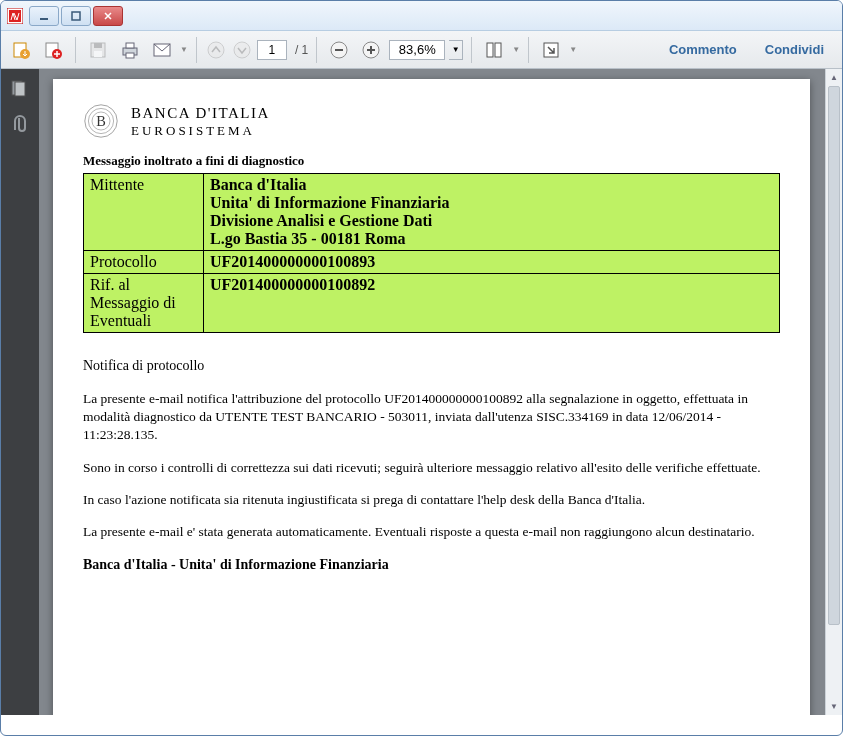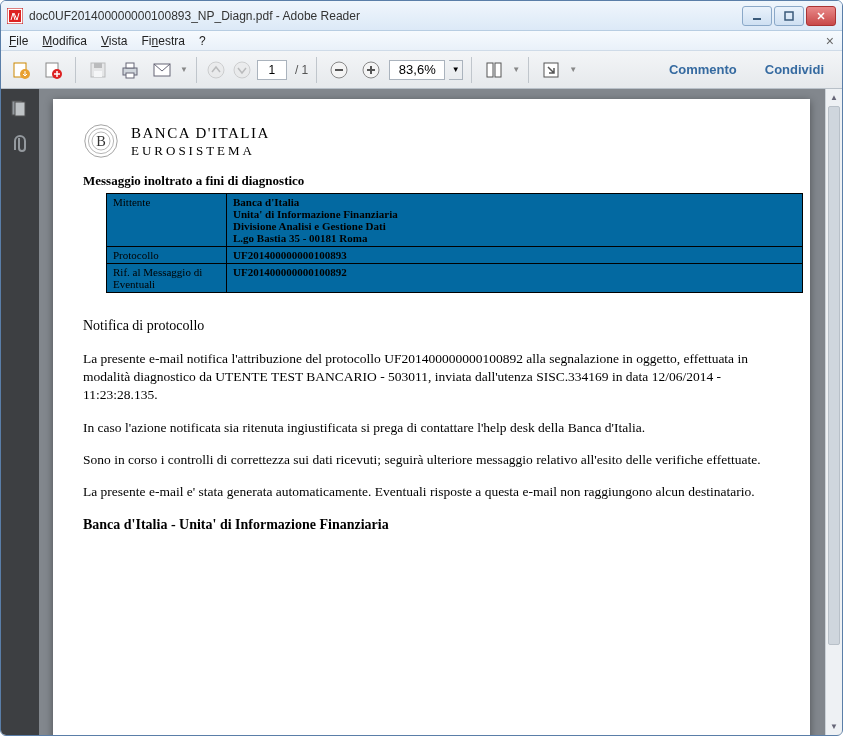--- a/index.html
+++ b/index.html
@@ -59,21 +59,21 @@
   background:#fff; margin:10px 14px 0 14px; width:calc(100% - 46px); min-height:100%;
   box-shadow:0 2px 8px rgba(0,0,0,0.4);
   padding:24px 30px; font-family:"Times New Roman",serif; color:#000;
 }
 .logo-row { display:flex; align-items:center; gap:12px; margin-bottom:14px;}
 .logo-mark { width:36px; height:36px; position:relative;}
 .logo-text { display:flex; flex-direction:column; line-height:1;}
 .logo-text .top { font-size:15px; letter-spacing:1.5px;}
 .logo-text .bot { font-size:13px; letter-spacing:3px; margin-top:3px;}
 .msg-title { font-weight:bold; font-size:13px; margin-bottom:4px;}
-table.info { width:100%; border-collapse:collapse; background:#0369a1; font-size:11px;margin-left:23px;}
+table.info { width:100%; border-collapse:collapse; background:#bef264; font-size:16px;}
 table.info td { border:1px solid #000; padding:2px 6px; vertical-align:top;}
 table.info td.label { width:120px; font-weight:normal;}
 table.info td.value { font-weight:bold;}
 .body-text { margin-top:24px; font-size:13.5px; line-height:1.35;}
 .body-text p { margin-bottom:14px;}
 .body-text .sub { font-size:14px;}
 .footer-line { font-weight:bold; font-size:14px; margin-top:15px;}
 svg { display:block; }
 </style>
 </head>
@@ -81,48 +81,39 @@
 
 <div class="window">
   <div class="titlebar">
     <span class="ticon">
       <svg viewBox="0 0 16 16">
           <rect x="0" y="0" width="16" height="16" fill="#fff" stroke="#b00" stroke-width="1"></rect>
           <rect x="2" y="2" width="12" height="12" fill="#d22"></rect>
           <path d="M4 12 L6 5 L8 12 M7 5 L10 12 L12 5" stroke="#fff" stroke-width="1" fill="none"></path>
         </svg>
     </span>
-    <span class="title">doc0UF201400000000100893_NP_Diagn.pdf - Adobe Reader</span>
     <div class="win-btns">
       <div class="win-btn min">
           <svg width="10" height="10">
             <rect x="1" y="7" width="8" height="2" fill="#3a5a7a"></rect>
           </svg>
         </div>
       <div class="win-btn max">
           <svg width="10" height="10">
             <rect x="1" y="1" width="8" height="8" fill="none" stroke="#3a5a7a" stroke-width="1.5"></rect>
           </svg>
         </div>
       <div class="win-btn close">
           <svg width="10" height="10">
             <path d="M2 2 L8 8 M8 2 L2 8" stroke="#fff" stroke-width="1.5"></path>
           </svg>
         </div>
     </div>
   </div>
 
-  <div class="menubar">
-    <span class="mitem"><u>F</u><span>ile</span></span>
-    <span class="mitem"><u>M</u>odifica</span>
-    <span class="mitem"><u>V</u>ista</span>
-    <span class="mitem">Fi<u>n</u>estra</span>
-    <span class="mitem">?</span>
-    <span class="x">×</span>
-  </div>
 
   <div class="toolbar">
     <div class="tb-btn">
         <svg width="20" height="20">
           <rect x="3" y="3" width="12" height="14" fill="#fff" stroke="#c80"></rect>
           <circle cx="14" cy="14" r="5" fill="#e8a030"></circle>
           <path d="M14 11 v5 M12 14 l2 2 l2 -2" stroke="#fff" fill="none"></path>
         </svg>
       </div>
     <div class="tb-btn">
@@ -257,22 +248,22 @@
           </tr>
           <tr>
             <td class="label">Rif. al Messaggio di Eventuali</td>
             <td class="value">UF201400000000100892</td>
           </tr>
         </tbody>
           </table>
         <div class="body-text">
           <p class="sub">Notifica di protocollo</p>
           <p>La presente e-mail notifica l'attribuzione del protocollo UF201400000000100892 alla segnalazione in oggetto, effettuata in modalità diagnostico da UTENTE TEST BANCARIO - 503011, inviata dall'utenza SISC.334169 in data 12/06/2014 - 11:23:28.135.</p>
+          <p>Sono in corso i controlli di correttezza sui dati ricevuti; seguirà ulteriore messaggio relativo all'esito delle verifiche effettuate.</p>
           <p>In caso l'azione notificata sia ritenuta ingiustificata si prega di contattare l'help desk della Banca d'Italia.</p>
-          <p>Sono in corso i controlli di correttezza sui dati ricevuti; seguirà ulteriore messaggio relativo all'esito delle verifiche effettuate.</p>
           <p>La presente e-mail e' stata generata automaticamente. Eventuali risposte a questa e-mail non raggiungono alcun destinatario.</p>
           <div class="footer-line">Banca d'Italia - Unita' di Informazione Finanziaria</div>
         </div>
       </div>
       <div class="scroll-v">
         <div class="up">▲</div>
         <div class="track">
             <div class="thumb"></div>
           </div>
         <div class="down" style="position:absolute;bottom:0;width:100%">▼</div>

